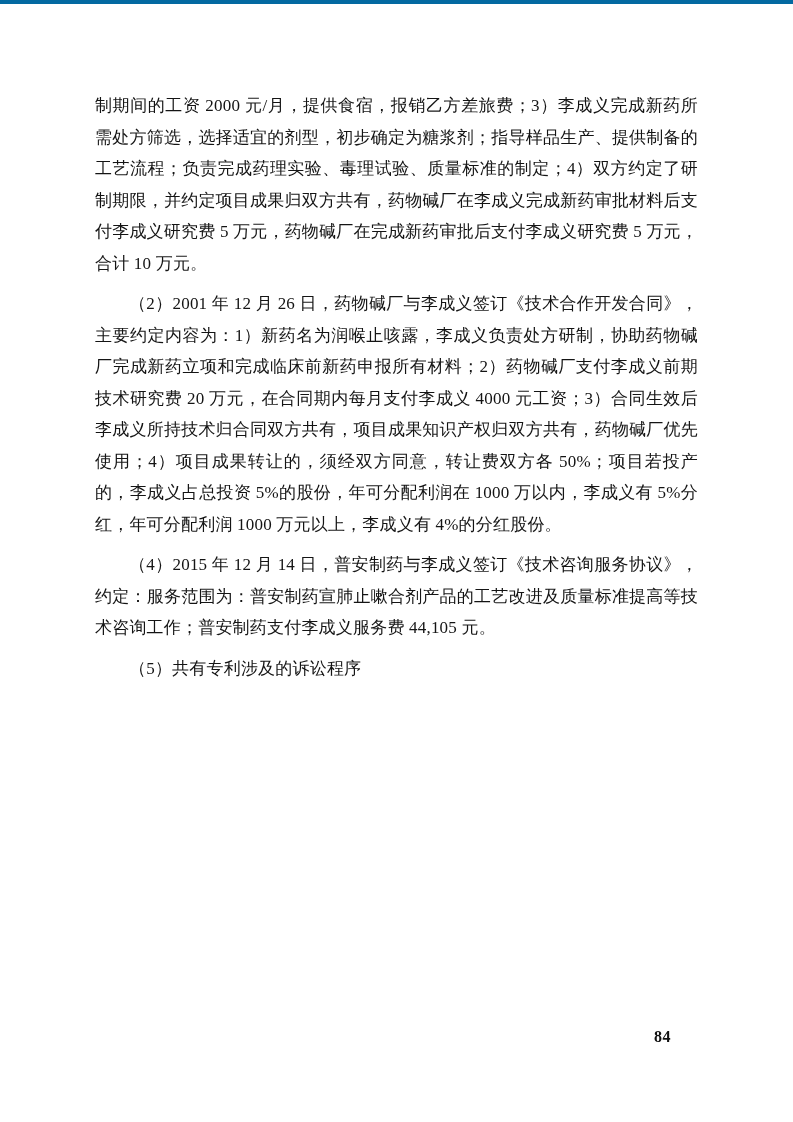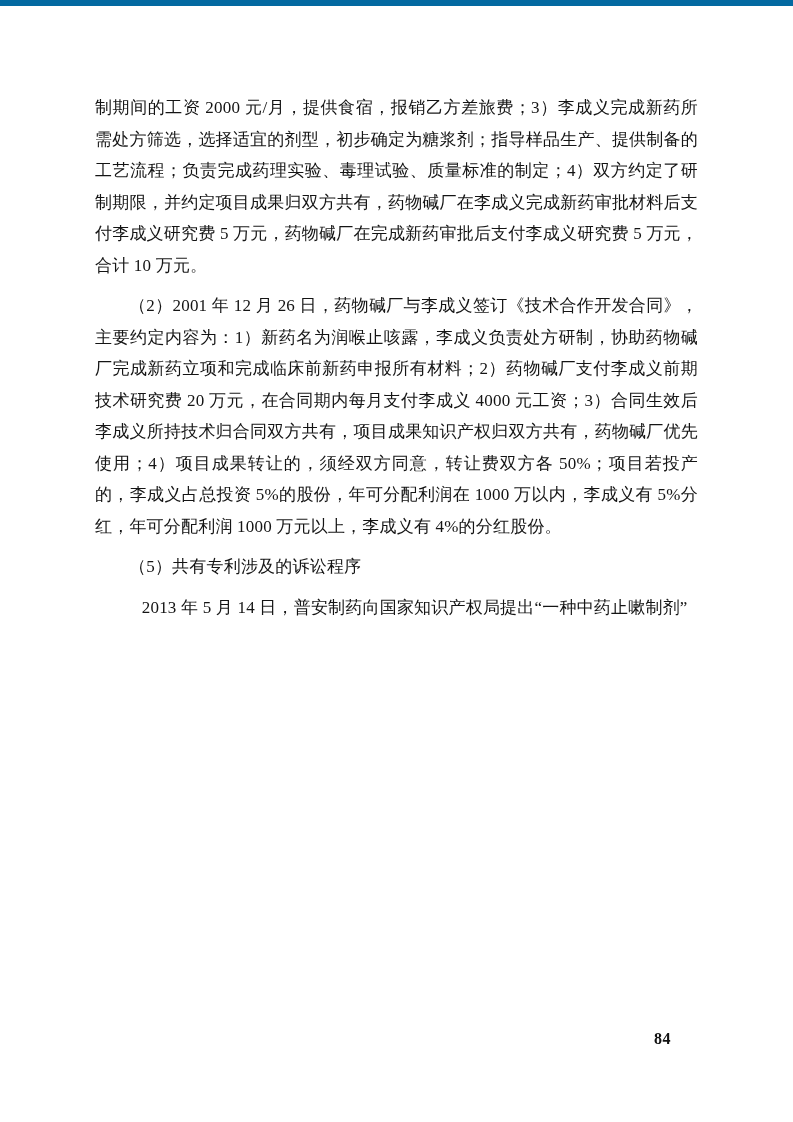--- a/index.html
+++ b/index.html
@@ -13,21 +13,21 @@
     font-family: "Liberation Serif", "DejaVu Serif", serif;
     color: #141414;
   }
   .page {
     position: relative;
     width: 793px;
     height: 1122px;
     background: #ffffff;
     overflow: hidden;
     box-sizing: border-box;
-    border-top: 6px solid #0369a1;
+    border-top: 4px solid #0369a1;
   }
   .content {
     position: absolute;
     left: 95px;
     top: 86px;
     width: 603px;
   }
   .para {
     margin: 0 0 9px 0;
     font-size: 17px;
@@ -53,17 +53,17 @@
     color: #111111;
   }
 </style>
 </head>
 <body>
 
 <div class="page">
   <div class="content">
     <p class="para continuation">制期间的工资 2000 元/月，提供食宿，报销乙方差旅费；3）李成义完成新药所需处方筛选，选择适宜的剂型，初步确定为糖浆剂；指导样品生产、提供制备的工艺流程；负责完成药理实验、毒理试验、质量标准的制定；4）双方约定了研制期限，并约定项目成果归双方共有，药物碱厂在李成义完成新药审批材料后支付李成义研究费 5 万元，药物碱厂在完成新药审批后支付李成义研究费 5 万元，合计 10 万元。</p>
     <p class="para">（2）2001 年 12 月 26 日，药物碱厂与李成义签订《技术合作开发合同》，主要约定内容为：1）新药名为润喉止咳露，李成义负责处方研制，协助药物碱厂完成新药立项和完成临床前新药申报所有材料；2）药物碱厂支付李成义前期技术研究费 20 万元，在合同期内每月支付李成义 4000 元工资；3）合同生效后李成义所持技术归合同双方共有，项目成果知识产权归双方共有，药物碱厂优先使用；4）项目成果转让的，须经双方同意，转让费双方各 50%；项目若投产的，李成义占总投资 5%的股份，年可分配利润在 1000 万以内，李成义有 5%分红，年可分配利润 1000 万元以上，李成义有 4%的分红股份。</p>
+    <p class="para">（4）2015 年 12 月 14 日，普安制药与李成义签订《技术咨询服务协议》，约定：服务范围为：普安制药宣肺止嗽合剂产品的工艺改进及质量标准提高等技术咨询工作；普安制药支付李成义服务费 44,105 元。</p>
     <p class="para">（5）共有专利涉及的诉讼程序</p>
-    <p class="para deep-indent">2013 年 5 月 14 日，普安制药向国家知识产权局提出“一种中药止嗽制剂”</p>
   </div>
   <div class="page-number">84</div>
 </div>
 
 </body></html>

